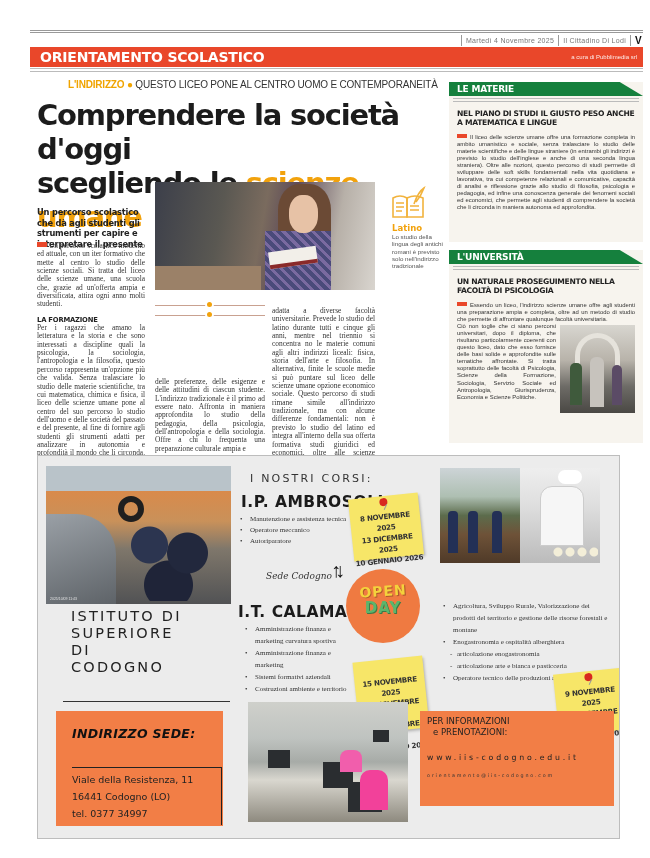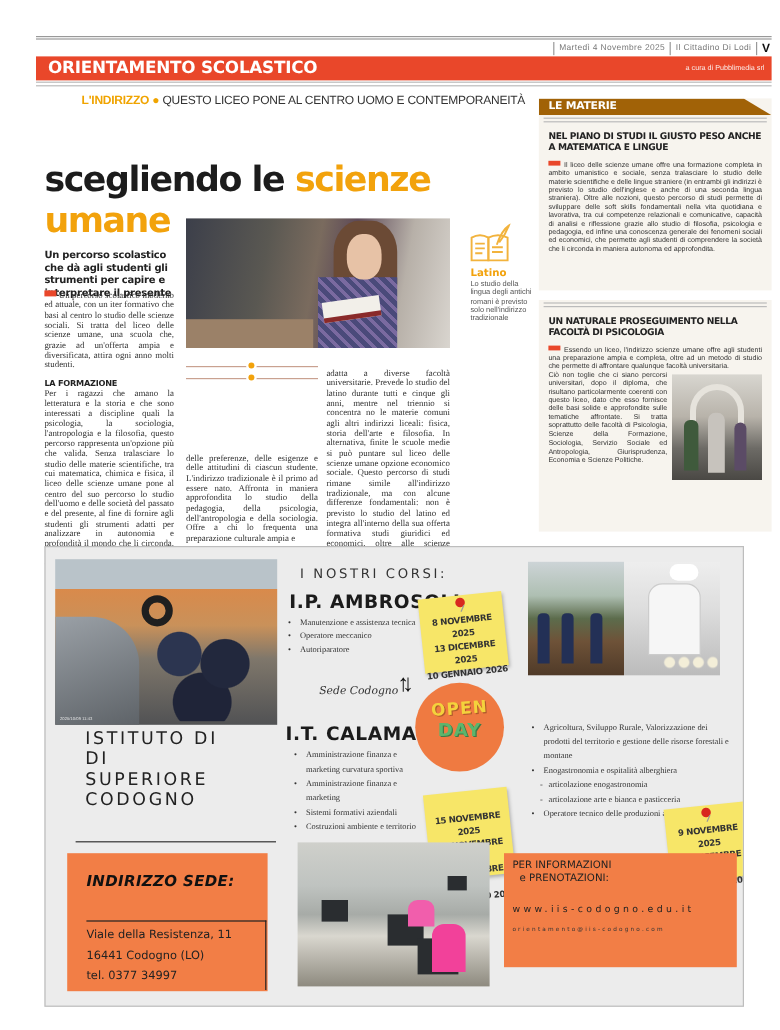--- a/index.html
+++ b/index.html
@@ -56,21 +56,21 @@
   .pull .line { position: relative; height: 6px; margin: 0 0 4px; }
   .pull .line::before { content:""; position:absolute; left:0; right:0; top:3px; border-top: 1px solid #c9a190; }
   .pull .line::after { content:""; position:absolute; left:52px; top:0; width:5px; height:5px; border-radius:50%; background:#f2a20c; box-shadow: 0 0 0 2px #fff; }
   .pull .q { font-family: "DejaVu Sans", sans-serif; font-weight: bold; font-size: 9.5px; line-height: 11px; color: #1c1c1c; letter-spacing: -0.3px; }
   .pull .q .hl { color: #f2a20c; font-size: 12px; display: block; line-height: 13px; }
   .pull .bot { margin-top: 4px; }
 
   
   .rail-box { left: 449px; top: 82px; width: 194px; height: 160px; background: #f7f4ee; }
   .rail-box2 { left: 449px; top: 250px; width: 194px; height: 193px; background: #f7f4ee; }
-  .rail-tab { height: 14px; background: #a16207; color: #fff; font-family: "DejaVu Sans", sans-serif; font-weight: bold; font-size: 9px; line-height: 14px; padding-left: 8px; clip-path: polygon(0 0, 88% 0, 100% 100%, 0 100%); letter-spacing: -0.2px; }
+  .rail-tab { height: 14px; background: #15803d; color: #fff; font-family: "DejaVu Sans", sans-serif; font-weight: bold; font-size: 9px; line-height: 14px; padding-left: 8px; clip-path: polygon(0 0, 88% 0, 100% 100%, 0 100%); letter-spacing: -0.2px; }
   .rail-rule { height: 4px; border-top: 1px solid #bbb; border-bottom: 1px solid #bbb; margin: 2px 4px 0; }
   .rail-h { font-family: "DejaVu Sans", sans-serif; font-weight: bold; font-size: 7.6px; line-height: 9px; color: #222; padding: 7px 8px 0; letter-spacing: -0.3px; }
   .rail-p { font-family: "Liberation Sans", sans-serif; font-size: 5.9px; line-height: 7.05px; color: #333; text-align: justify; padding: 7px 8px 0 8px; }
   .rail-p::before { content: ""; display: inline-block; width: 10px; height: 4px; background: #e9472a; margin-right: 3px; vertical-align: 1px; }
   .rail-p2 { font-size: 5.9px; line-height: 7.05px; color: #333; text-align: justify; padding: 0 8px 0 8px; }
   .uni-photo { float: right; width: 75px; height: 88px; margin: 2px 0 2px 4px; background: linear-gradient(180deg,#d8d6d0 0%,#b8b3aa 40%,#6d6b66 70%,#4a4844 100%); position: relative; overflow: hidden; }
   .uni-photo .arch { position: absolute; left: 15px; top: 8px; width: 45px; height: 45px; border: 5px solid #e6e3dc; border-bottom: none; border-radius: 25px 25px 0 0; }
   .uni-photo .p1 { position: absolute; left: 10px; top: 38px; width: 12px; height: 42px; background: #3f5a3c; border-radius: 5px 5px 0 0; }
   .uni-photo .p2 { position: absolute; left: 30px; top: 32px; width: 14px; height: 50px; background: #c7c3bd; border-radius: 6px 6px 0 0; }
   .uni-photo .p3 { position: absolute; left: 52px; top: 40px; width: 10px; height: 40px; background: #5b4b66; border-radius: 5px 5px 0 0; }
@@ -157,21 +157,21 @@
   <span class="credit">a cura di Pubblimedia srl</span>
 </div>
 <div class="abs banner-rule"></div>
 
 <div class="abs kicker">
   <span class="tag">L'INDIRIZZO</span>
   <span class="dot">●</span>
   <span>QUESTO LICEO PONE AL CENTRO UOMO E CONTEMPORANEITÀ</span>
 </div>
 <h1 class="abs headline">
-  <br>
+  <span>Comprendere la società d'oggi</span><br>
   <span>scegliendo le </span><span class="hl">scienze umane</span>
 </h1>
 <div class="abs subhead">Un percorso scolastico che dà agli studenti gli strumenti per capire e interpretare il presente</div>
 
 <div class="abs photo-main">
   <div class="desk"></div>
     <div class="hair"></div>
     <div class="shirt"></div>
     <div class="face"></div>
     <div class="book"></div>
@@ -184,41 +184,42 @@
     <path d="M6 17 H14 M6 21 H14 M6 25 H12 M20 20 H29 M20 24 H29"></path>
     <path d="M24 18 Q28 6 34 2 Q31 10 26 16"></path>
   </g>
 </svg>
 <div class="abs latino">
   <span class="t">Latino</span>
   <span>Lo studio della lingua degli antichi romani è previsto solo nell'indirizzo tradizionale</span>
 </div>
 
 <div class="abs col col1">
-  <p class="lead">Un percorso scolastico moderno ed attuale, con un iter formativo che basi al centro lo studio delle scienze sociali. Si tratta del liceo delle scienze umane, una scuola che, grazie ad un'offerta ampia e diversificata, attira ogni anno molti studenti.</p>
+  <p class="lead">Un percorso scolastico moderno ed attuale, con un iter formativo che mette al centro lo studio delle scienze sociali. Si tratta del liceo delle scienze umane, una scuola che, grazie ad un'offerta ampia e diversificata, attira ogni anno molti studenti.</p>
   <h4>LA FORMAZIONE</h4>
   <p>Per i ragazzi che amano la letteratura e la storia e che sono interessati a discipline quali la psicologia, la sociologia, l'antropologia e la filosofia, questo percorso rappresenta un'opzione più che valida. Senza tralasciare lo studio delle materie scientifiche, tra cui matematica, chimica e fisica, il liceo delle scienze umane pone al centro del suo percorso lo studio dell'uomo e delle società del passato e del presente, al fine di fornire agli studenti gli strumenti adatti per analizzare in autonomia e profondità il mondo che li circonda. Il liceo delle scienze umane prevede due indirizzi principali, a seconda</p>
 </div>
 
 <div class="abs pull">
   <div class="line"></div>
   <div class="line bot"></div>
 </div>
 
 <div class="abs col col2">delle preferenze, delle esigenze e delle attitudini di ciascun studente. L'indirizzo tradizionale è il primo ad essere nato. Affronta in maniera approfondita lo studio della pedagogia, della psicologia, dell'antropologia e della sociologia. Offre a chi lo frequenta una preparazione culturale ampia e</div>
 <div class="abs col col3">adatta a diverse facoltà universitarie. Prevede lo studio del latino durante tutti e cinque gli anni, mentre nel triennio si concentra no le materie comuni agli altri indirizzi liceali: fisica, storia dell'arte e filosofia. In alternativa, finite le scuole medie si può puntare sul liceo delle scienze umane opzione economico sociale. Questo percorso di studi rimane simile all'indirizzo tradizionale, ma con alcune differenze fondamentali: non è previsto lo studio del latino ed integra all'interno della sua offerta formativa studi giuridici ed economici, oltre alle scienze sociali più classiche come psicologia e sociologia.</div>
 
 <div class="abs rail-box">
   <div class="rail-tab">LE MATERIE</div>
   <div class="rail-rule"></div>
   <div class="rail-h">NEL PIANO DI STUDI IL GIUSTO PESO ANCHE A MATEMATICA E LINGUE</div>
   <p class="rail-p">Il liceo delle scienze umane offre una formazione completa in ambito umanistico e sociale, senza tralasciare lo studio delle materie scientifiche e delle lingue straniere (in entrambi gli indirizzi è previsto lo studio dell'inglese e anche di una seconda lingua straniera). Oltre alle nozioni, questo percorso di studi permette di sviluppare delle soft skills fondamentali nella vita quotidiana e lavorativa, tra cui competenze relazionali e comunicative, capacità di analisi e riflessione grazie allo studio di filosofia, psicologia e pedagogia, ed infine una conoscenza generale dei fenomeni sociali ed economici, che permette agli studenti di comprendere la società che li circonda in maniera autonoma ed approfondita.</p>
 </div>
 
 <div class="abs rail-box2">
+  <div class="rail-tab">L'UNIVERSITÀ</div>
   <div class="rail-rule"></div>
   <div class="rail-h">UN NATURALE PROSEGUIMENTO NELLA FACOLTÀ DI PSICOLOGIA</div>
   <p class="rail-p">Essendo un liceo, l'indirizzo scienze umane offre agli studenti una preparazione ampia e completa, oltre ad un metodo di studio che permette di affrontare qualunque facoltà universitaria.</p>
   <div class="rail-p2">
     <div class="uni-photo">
         <div class="arch"></div>
         <div class="p1"></div>
         <div class="p2"></div>
         <div class="p3"></div>
       </div>
@@ -229,22 +230,22 @@
 <div class="abs ad">
   <div class="a garage">
     <div class="car"></div>
       <div class="tire"></div>
       <div class="people"></div>
     <span class="stamp">2025/10/09 11:43</span>
   </div>
 
   <div class="a istituto">
     <div>ISTITUTO DI</div>
+    <div>SUPERIORE</div>
     <div>DI</div>
-    <div>SUPERIORE</div>
     <div>CODOGNO</div>
   </div>
   <div class="a istituto-rule"></div>
 
   <div class="a corsi-title">I NOSTRI CORSI:</div>
 
   <div class="a school amb">I.P. AMBROSOLI</div>
   <ul class="a courses amb-list">
     <li>Manutenzione e assistenza tecnica</li>
     <li>Operatore meccanico</li>

